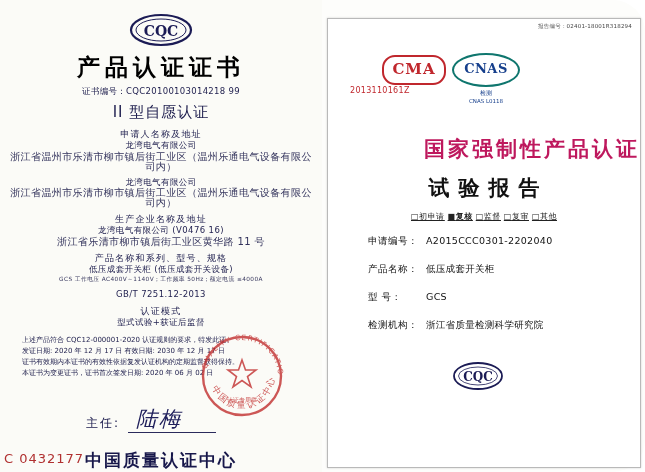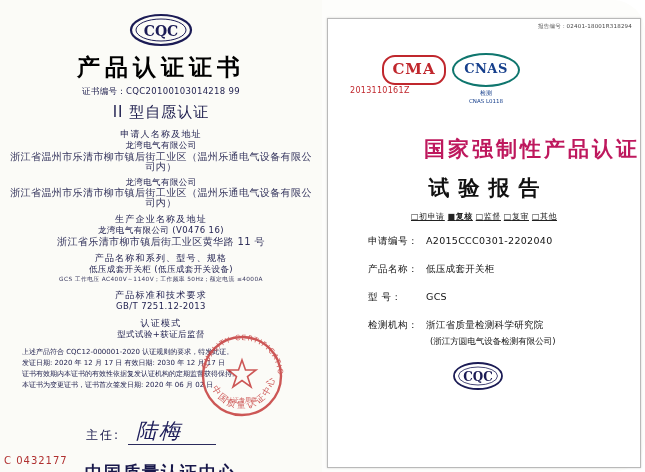--- a/index.html
+++ b/index.html
@@ -153,21 +153,21 @@
     top: 330px;
     width: 92px;
     height: 92px;
     opacity: 0.78;
   }
 
   .barcode-txt {
     position: absolute;
     left: 4px;
     bottom: 6px;
-    font-size: 10px;
+    font-size: 13px;
     color: #b03030;
     letter-spacing: 1px;
   }
 
   
   .report {
     position: absolute;
     left: 327px;
     top: 18px;
     width: 312px;
@@ -358,21 +358,20 @@
         <div class="blk-value small">浙江省乐清市柳市镇后街工业区黄华路 11 号</div>
       </div>
 
       <div class="blk">
         <div class="blk-label">产品名称和系列、型号、规格</div>
         <div class="blk-value">低压成套开关柜 (低压成套开关设备)</div>
         <div class="blk-value tiny">GCS 工作电压 AC400V～1140V；工作频率 50Hz；额定电流 ≤4000A</div>
       </div>
 
       <div class="blk">
-        <div class="blk-label">产品标准和技术要求</div>
         <div class="blk-value">GB/T 7251.12-2013</div>
       </div>
 
       <div class="blk">
         <div class="blk-label">认证模式</div>
         <div class="blk-value">型式试验+获证后监督</div>
       </div>
 
       <div class="para">
         <div>上述产品符合 CQC12-000001-2020 认证规则的要求，特发此证。</div>
@@ -447,21 +446,20 @@
         <span class="f-label">申请编号：</span><span class="f-value">A2015CCC0301-2202040</span>
       </div>
       <div class="field">
         <span class="f-label">产品名称：</span><span class="f-value">低压成套开关柜</span>
       </div>
       <div class="field">
         <span class="f-label">型    号：</span><span class="f-value">GCS</span>
       </div>
       <div class="field">
         <span class="f-label">检测机构：</span><span class="f-value">浙江省质量检测科学研究院</span>
-        <span class="f-sub">(浙江方圆电气设备检测有限公司)</span>
       </div>
     </div>
 
     <div class="rep-seal">
       <svg width="56" height="34" viewBox="0 0 56 34">
         <ellipse cx="28" cy="17" rx="24" ry="13" fill="none" stroke="#1b1b55" stroke-width="1.8"></ellipse>
         <ellipse cx="28" cy="17" rx="19.5" ry="9" fill="none" stroke="#1b1b55" stroke-width="0.8"></ellipse>
         <text x="28" y="22" text-anchor="middle" font-family="DejaVu Serif, serif" font-size="12" font-weight="bold" fill="#1b1b55">CQC</text>
       </svg>
     </div>

